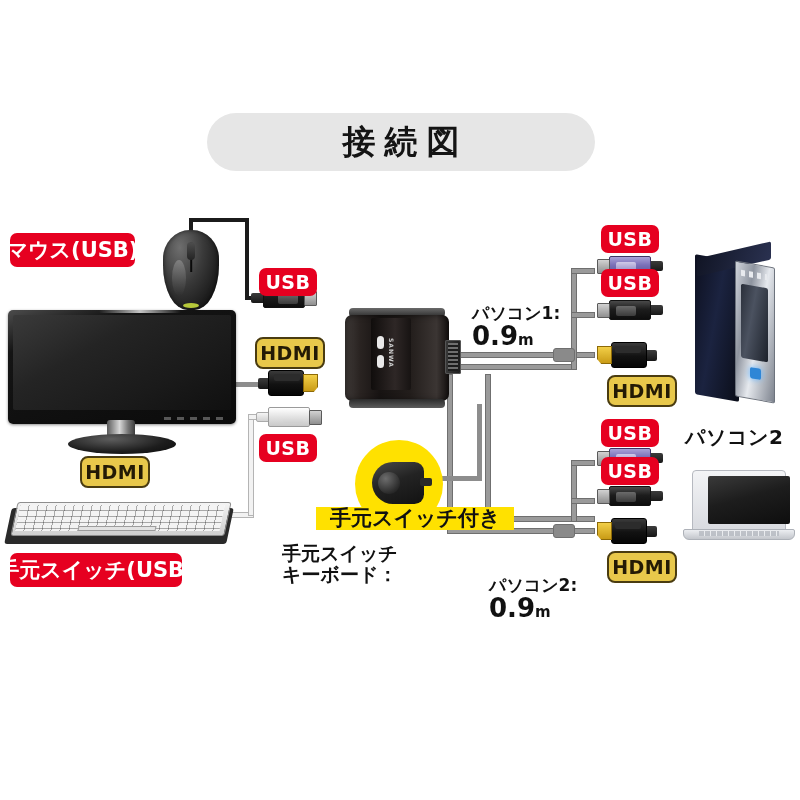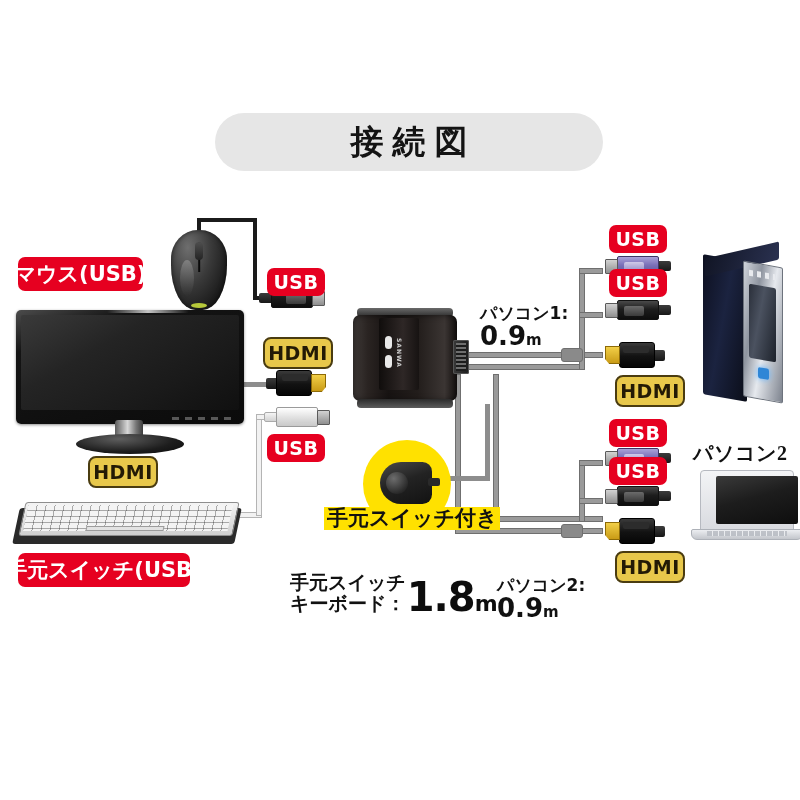--- a/index.html
+++ b/index.html
@@ -1,18 +1,18 @@
 <!DOCTYPE html>
 <html><head>
 <meta charset="utf-8">
 <style>
   html,body{margin:0;padding:0;background:#fff;}
   body{width:800px;height:800px;position:relative;overflow:hidden;
        font-family:"DejaVu Sans","Liberation Sans",sans-serif;color:#1a1a1a;}
-  .stage{position:absolute;inset:0;margin-left:8px;}
+  .stage{position:absolute;inset:0;}
   .abs{position:absolute;}
 
   
   #title-banner{left:207px;top:113px;width:388px;height:58px;background:#e6e6e6;
       border-radius:29px;display:flex;align-items:center;justify-content:center;}
   #title-banner .t{font-size:33px;font-weight:700;letter-spacing:9px;color:#141414;
       text-indent:9px;}
 
   
   .pill{display:flex;align-items:center;justify-content:center;font-weight:700;
@@ -176,22 +176,22 @@
       background:repeating-linear-gradient(90deg,#b8bcc3 0 5px,#eceef1 5px 6px);opacity:.85;}
 
   
   .lenlbl{position:absolute;font-weight:700;color:#111;line-height:1.05;}
   .lenlbl .ln1{font-size:17px;}
   .lenlbl .ln2{font-size:26px;}
   .lenlbl .ln2 .u{font-size:15px;}
   .pcname{position:absolute;font-size:20px;font-weight:700;color:#111;letter-spacing:.5px;}
   #remote-caption{left:316px;top:504px;font-size:21px;font-weight:700;color:#111;
       background:linear-gradient(180deg,transparent 12%,#ffe100 12%,#ffe100 92%,transparent 92%);
-      padding:0 3px;white-space:nowrap;}
-  #cablelen{left:282px;top:572px;display:flex;align-items:flex-end;gap:1px;}
+      padding:0 14px;white-space:nowrap;}
+  #cablelen{left:282px;top:543px;display:flex;align-items:flex-start;gap:1px;}
   #cablelen .lab{font-size:19px;font-weight:700;line-height:1.12;color:#111;text-align:left;}
   #cablelen .val{font-size:40px;font-weight:800;line-height:.9;color:#0d0d0d;letter-spacing:-1px;}
   #cablelen .val .u{font-size:22px;}
 </style>
 </head>
 <body>
 
 <div class="stage">
 
   <div class="abs" id="title-banner">
@@ -351,55 +351,54 @@
       <div class="tip"></div>
   </div>
   <div class="hdmi abs flipx" style="left:597px;top:518px;">
     <div class="neck"></div>
       <div class="shell">
         <div class="notch"></div>
       </div>
       <div class="gold"></div>
   </div>
 
-  <div class="pill pill-red big abs" style="left:10px;top:257px;width:125px;height:34px;">マウス(USB)</div>
+  <div class="pill pill-red big abs" style="left:10px;top:233px;width:125px;height:34px;">マウス(USB)</div>
 
   <div class="pill pill-red small abs" style="left:259px;top:268px;width:58px;height:28px;">USB</div>
 
   <div class="pill pill-yellow small abs" style="left:255px;top:337px;width:66px;height:28px;">HDMI</div>
 
   <div class="pill pill-yellow small abs" style="left:80px;top:456px;width:66px;height:28px;">HDMI</div>
 
   <div class="pill pill-red small abs" style="left:259px;top:434px;width:58px;height:28px;">USB</div>
 
   <div class="pill pill-red big abs" style="left:10px;top:553px;width:172px;height:34px;">手元スイッチ(USB)</div>
 
   <div class="pill pill-red small abs" style="left:601px;top:225px;width:58px;height:28px;">USB</div>
   <div class="pill pill-red small abs" style="left:601px;top:269px;width:58px;height:28px;">USB</div>
   <div class="pill pill-yellow small abs" style="left:607px;top:375px;width:66px;height:28px;">HDMI</div>
 
   <div class="pill pill-red small abs" style="left:601px;top:419px;width:58px;height:28px;">USB</div>
   <div class="pill pill-red small abs" style="left:601px;top:457px;width:58px;height:28px;">USB</div>
   <div class="pill pill-yellow small abs" style="left:607px;top:551px;width:66px;height:28px;">HDMI</div>
 
-  <div class="pcname" style="left:685px;top:440px;font-family:Liberation Serif, serif;">パソコン2</div>
+  <div class="pcname" style="left:685px;top:424px;">パソコン2</div>
 
   <div class="lenlbl" style="left:472px;top:305px;">
     <div class="ln1">パソコン1:</div>
     <div class="ln2"><span>0.9</span><span class="u">m</span></div>
   </div>
 
   <div class="lenlbl" style="left:489px;top:577px;">
     <div class="ln1">パソコン2:</div>
     <div class="ln2"><span>0.9</span><span class="u">m</span></div>
   </div>
 
   <div class="abs" id="remote-caption">手元スイッチ付き</div>
 
   <div class="abs" id="cablelen">
     <div class="lab">
       <div>手元スイッチ</div>
       <div>キーボード：</div>
     </div>
-    <div class="val"><span>1.8</span><span class="u">m</span></div>
   </div>
 
 </div>
 
 </body></html>

